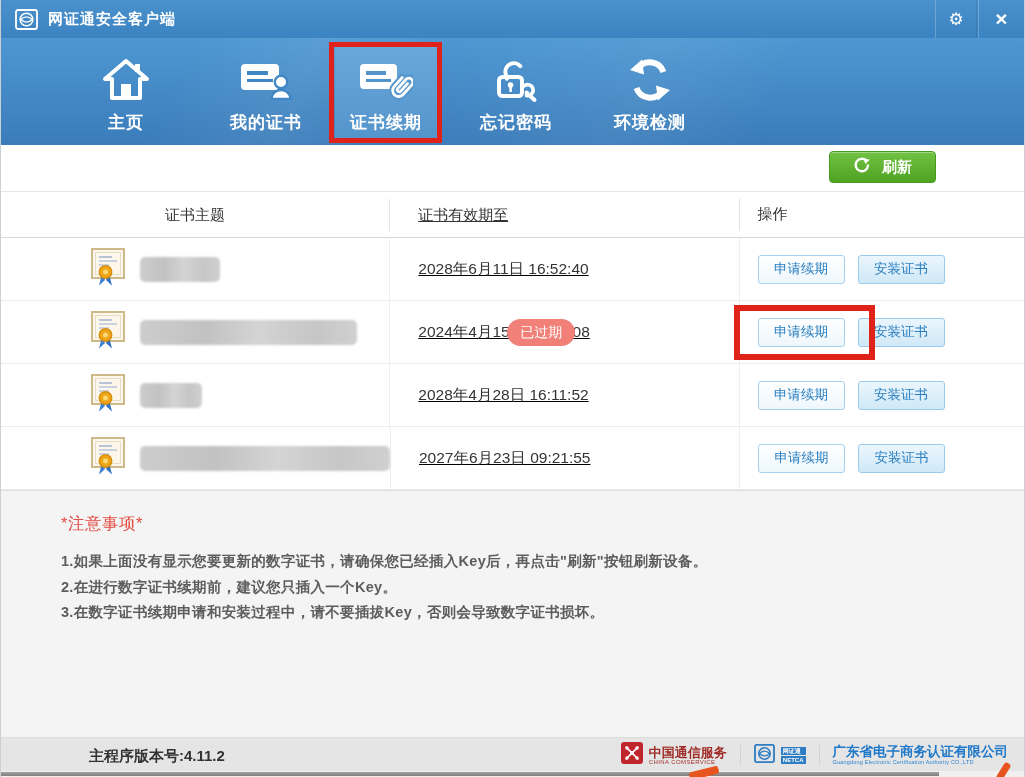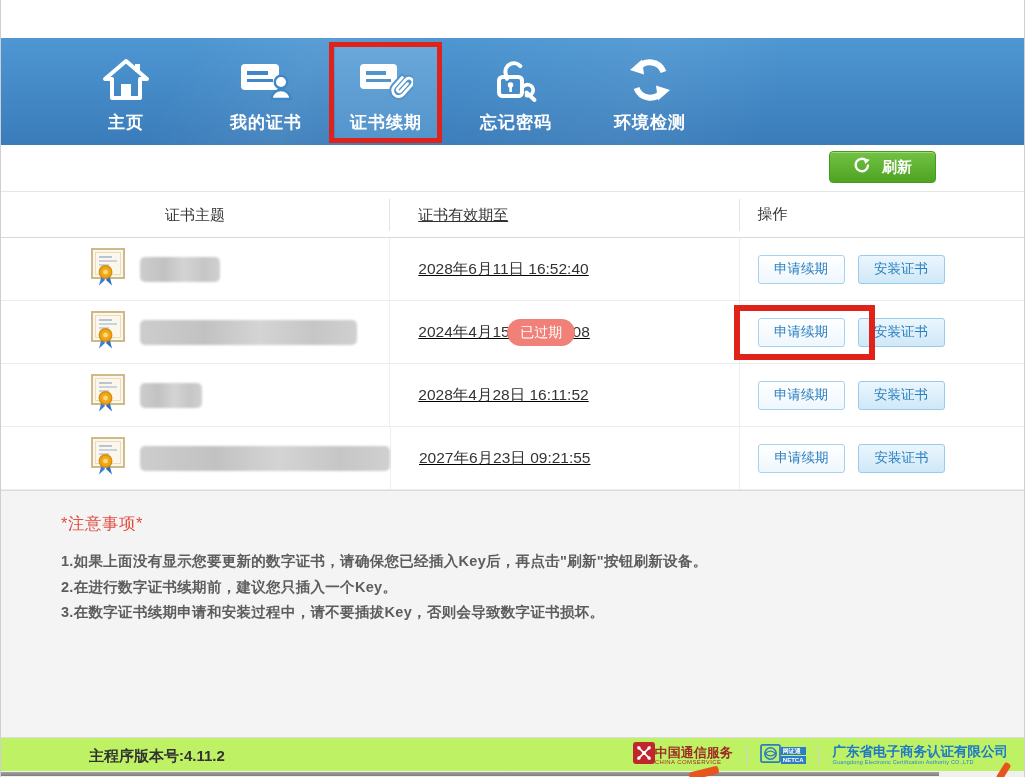--- a/index.html
+++ b/index.html
@@ -65,25 +65,25 @@
   .anno.row-anno { left:733px; top:4px; width:141px; height:55px; border-width:6px; }
 
   
   .notes { position:absolute; left:0; top:490px; width:100%; height:247px; background:#f4f4f4;
            border-top:1px solid #dcdcdc; padding:22px 30px 0 60px; }
   .notes-title { color:#e14b42; font-size:16.5px; letter-spacing:.5px; }
   .notes-list { margin-top:14px; }
   .note-line { color:#5d5d5d; font-size:14.5px; font-weight:bold; line-height:25.5px; letter-spacing:.3px; }
 
   
-  .footer { position:absolute; left:0; top:737px; width:100%; height:38px; background:#bef264;
+  .footer { position:absolute; left:0; top:737px; width:100%; height:38px; background:#e5e5e5;
             border-top:1px solid #ddd; display:flex; align-items:center; }
   .version { margin-left:88px; font-size:15px; font-weight:bold; color:#333; }
   .footer-logos { position:absolute; right:16px; top:0; height:34px; display:flex; align-items:center; gap:13px; }
-  .logo-block { display:flex; align-items:center; }
+  .logo-block { display:flex; align-items:center; gap:6px; }
   .logo-text-cn { font-size:13px; font-weight:bold; color:#9e2b25; line-height:13px; }
   .logo-text-en { font-size:6px; color:#9e2b25; letter-spacing:.4px; }
   .netca-mini { display:flex; flex-direction:column; gap:1px; }
   .netca-mini span { background:#2e7cc3; color:#fff; font-size:6px; font-weight:bold; padding:0 2px; line-height:8px; }
   .ca-name { font-size:13.5px; font-weight:bold; color:#1f78c8; line-height:14px; }
   .ca-sub { font-size:5.5px; color:#2a84d0; letter-spacing:.2px; }
   .logo-div { width:1px; height:20px; background:#d2d2d2; }
 
   
   .bottombar { position:absolute; left:0; top:771px; width:100%; height:6px; background:#f0f0f0; }
@@ -91,20 +91,36 @@
                     background:linear-gradient(180deg,#a3a3a3,#7e7e7e); }
   .scrib { position:absolute; background:#e8541e; border-radius:3px; z-index:40; }
   .scrib1 { left:688px; top:769px; width:30px; height:8px; transform:rotate(-14deg); }
   .scrib2 { left:999px; top:762px; width:7px; height:19px; transform:rotate(32deg); }
 </style>
 </head>
 <body>
 
 <div class="app">
 
+  <div class="titlebar">
+    <span class="logo">
+      <svg width="23" height="21" viewBox="0 0 23 21">
+        <rect x="1" y="1" width="21" height="19" rx="2" fill="none" stroke="#fff" stroke-width="1.8"></rect>
+        <circle cx="11.5" cy="10.5" r="6.3" fill="none" stroke="#fff" stroke-width="1.6"></circle>
+        <path d="M5.8 10.5 q5.7 -5.3 11.4 0 q-5.7 5.3 -11.4 0 Z" fill="none" stroke="#fff" stroke-width="1.3"></path>
+      </svg>
+    </span>
+    <span class="title">网证通安全客户端</span>
+    <div class="win-btn gear">
+      <span>⚙</span>
+    </div>
+    <div class="win-btn close">
+      <span>×</span>
+    </div>
+  </div>
 
   <div class="navbar">
     <div class="sheen"></div>
 
     <div class="nav-item" style="left:74px">
       <div class="nav-icon">
         <svg width="50" height="46" viewBox="0 0 50 46">
           <path d="M25 4 L4 22 h7 v19 h28 v-19 h7 Z" fill="none" stroke="#fff" stroke-width="4" stroke-linejoin="round"></path>
           <rect x="20" y="27" width="10" height="14" fill="#fff"></rect>
           <rect x="34" y="7" width="5" height="8" fill="#fff"></rect>

